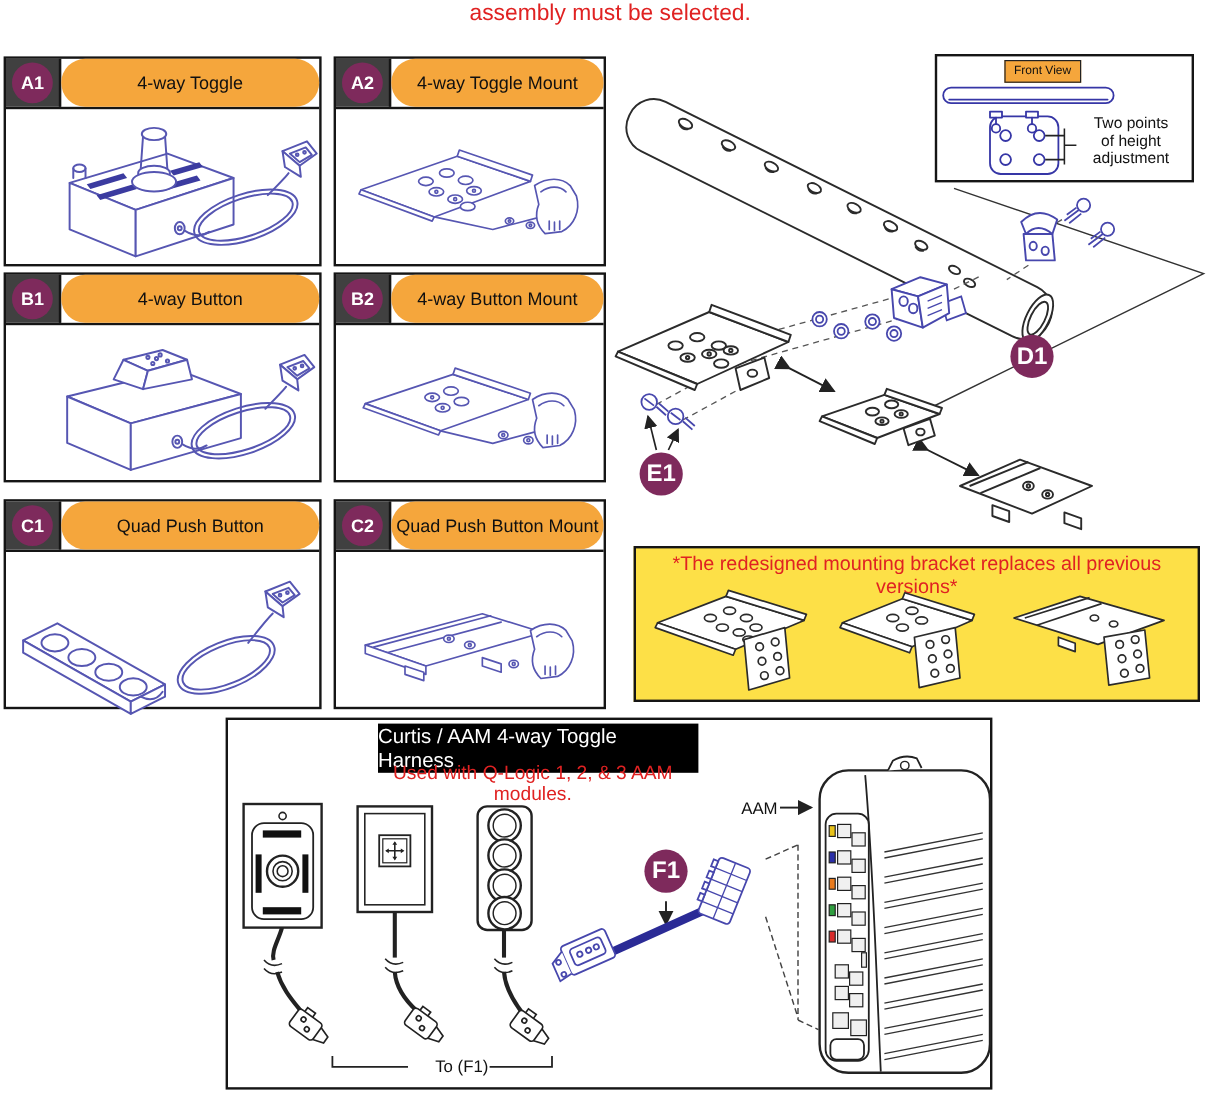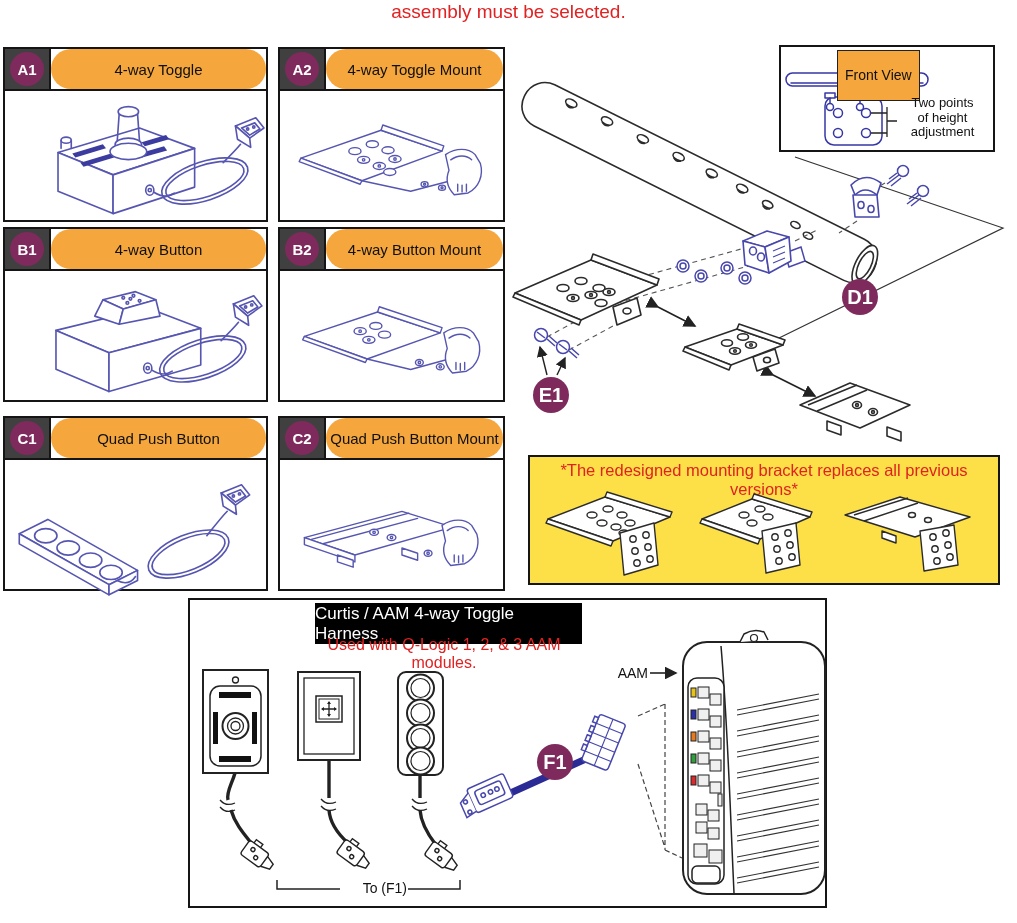--- a/index.html
+++ b/index.html
@@ -20,21 +20,21 @@
              font-size:15px;color:#101010;border-radius:20px;}
   .pbody{position:relative;height:129px;}
   .pbody svg{width:100%;height:100%;display:block;}
   
   .callout{width:36px;height:36px;border-radius:50%;background:#7E2A5C;color:#fff;
            font-weight:bold;font-size:20px;display:flex;align-items:center;justify-content:center;
            z-index:6;}
   
   .fvbox{border:2.5px solid #151515;background:#fff;box-sizing:border-box;}
   .fvlabel{position:absolute;left:56px;top:3px;background:#F5A63C;border:1px solid #222;
-           padding:16px 7px;font-size:14px;line-height:17px;color:#101010;z-index:3;}
+           padding:0 7px;font-size:10px;line-height:17px;color:#101010;z-index:3;}
   .fvnote{position:absolute;left:114px;top:49px;width:95px;text-align:center;
           font-size:13px;line-height:14.5px;color:#111;z-index:3;}
   
   .notebox{border:2.5px solid #151515;background:#fde047;box-sizing:border-box;}
   .notetext{position:absolute;top:4px;left:0;width:100%;text-align:center;
             color:#E02222;font-size:16.5px;}
   
   .hbox{border:2.5px solid #151515;background:#fff;box-sizing:border-box;}
   .banner{left:315px;top:603px;width:267px;height:41px;background:#000;color:#fff;
           font-size:17px;display:flex;align-items:center;justify-content:center;z-index:4;}
@@ -624,15 +624,15 @@
         <path d="M549,175 L631,159 M549,180 L631,164"></path>
         <path d="M549,196 L631,180 M549,201 L631,185"></path>
         <path d="M549,217 L631,201 M549,222 L631,206"></path>
         <path d="M549,238 L631,222 M549,243 L631,227"></path>
         <path d="M549,259 L631,243 M549,264 L631,248"></path>
         <path d="M549,280 L631,264 M549,285 L631,269"></path>
       </g>
     </g>
   </svg>
 
-  <div class="abs callout" style="left:537px;top:744px;">F1</div>
+  <div class="abs callout" style="left:537px;top:708px;">F1</div>
 
 </div>
 
 </body></html>

